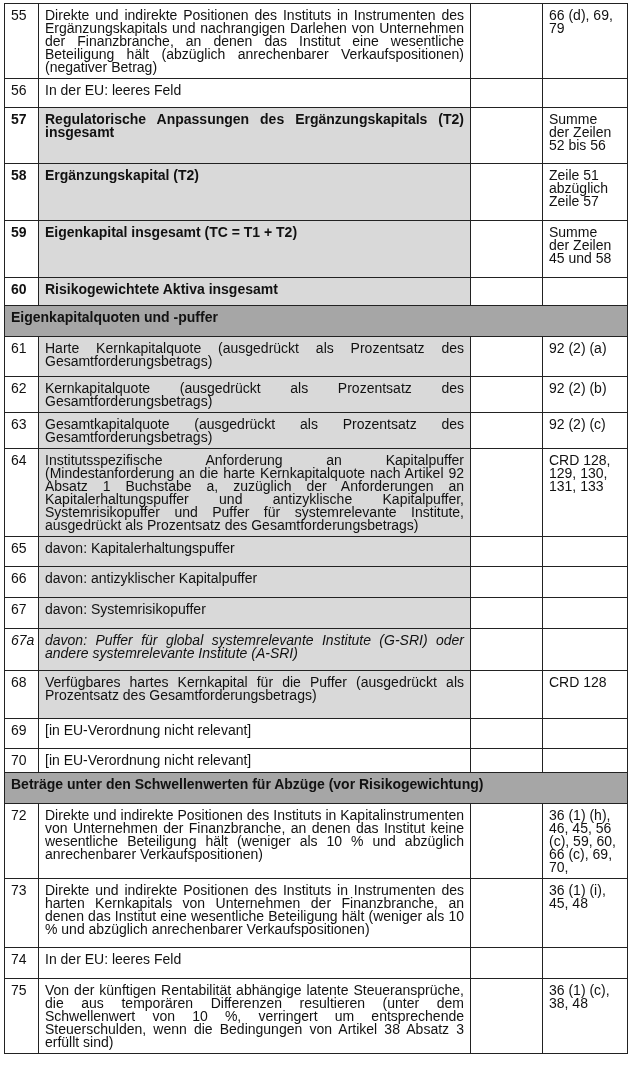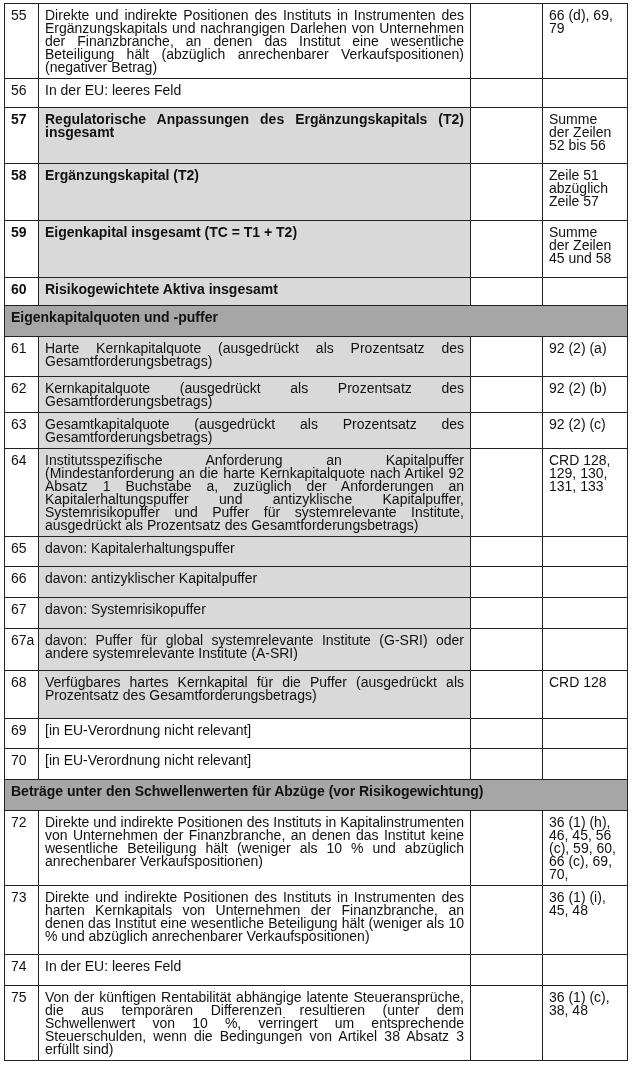--- a/index.html
+++ b/index.html
@@ -148,42 +148,42 @@
     <td class="ref"></td>
   </tr>
 
   <tr class="shaded" style="height: 31px;">
     <td class="num">67</td>
     <td class="text">davon: Systemrisikopuffer</td>
     <td class="empty"></td>
     <td class="ref"></td>
   </tr>
 
-  <tr class="shaded" style="height: 42px;">
+  <tr class="shaded" style="height: 42px; font-style: italic;">
     <td class="num">67a</td>
     <td class="text">davon: Puffer für global systemrelevante Institute (G-SRI) oder andere systemre­levante Institute (A-SRI)</td>
     <td class="empty"></td>
     <td class="ref"></td>
   </tr>
 
   <tr class="shaded" style="height: 48px;">
     <td class="num">68</td>
     <td class="text">Verfügbares hartes Kernkapital für die Puffer (ausgedrückt als Prozentsatz des Gesamtforderungsbetrags)</td>
     <td class="empty"></td>
     <td class="ref">CRD 128</td>
   </tr>
 
   <tr style="height: 30px;">
     <td class="num">69</td>
     <td class="text">[in EU-Verordnung nicht relevant]</td>
     <td class="empty"></td>
     <td class="ref"></td>
   </tr>
 
-  <tr style="height: 31px;">
+  <tr style="height: 24px;">
     <td class="num">70</td>
     <td class="text">[in EU-Verordnung nicht relevant]</td>
     <td class="empty"></td>
     <td class="ref"></td>
   </tr>
 
 
   <tr class="section" style="height: 31px;">
     <td colspan="4">Beträge unter den Schwellenwerten für Abzüge (vor Risikogewichtung)</td>
   </tr>

